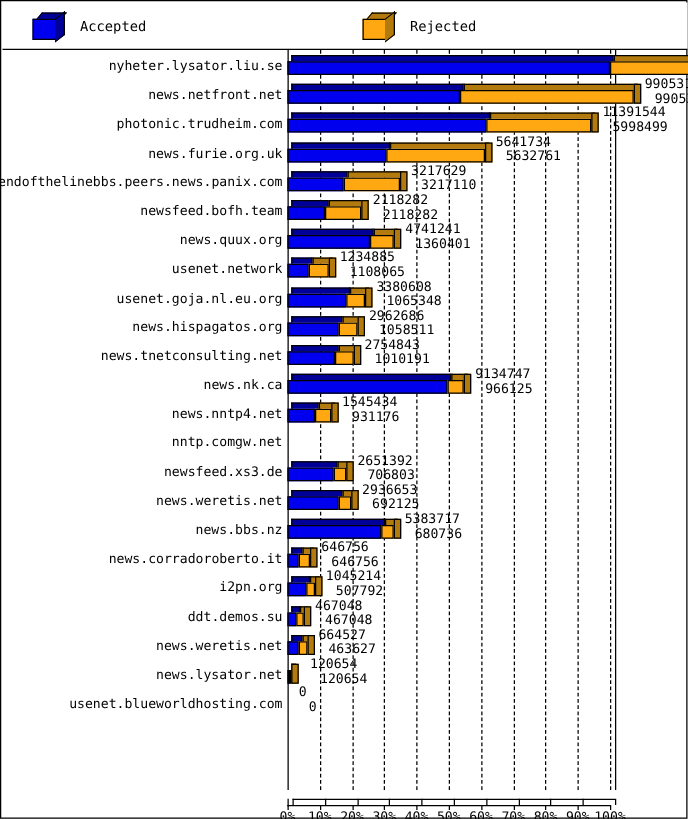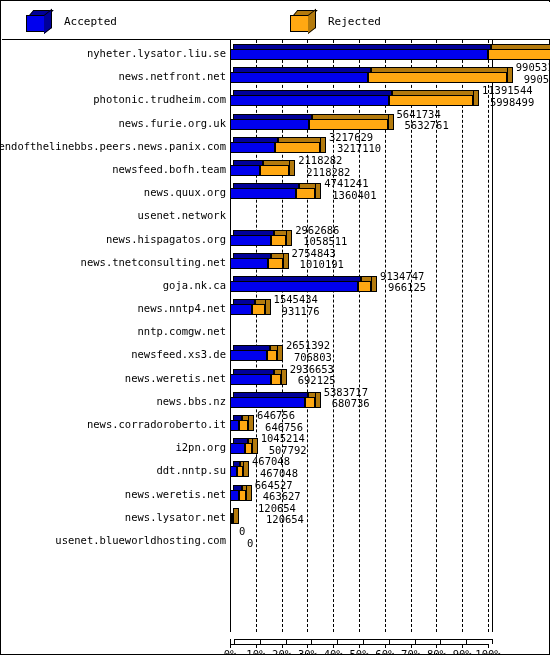--- a/index.html
+++ b/index.html
@@ -182,20 +182,45 @@
             <div class="seg seg-top" style="left: 69.2413px; width: 19.0066px; background: rgb(179, 122, 13);"></div>
             <div class="seg seg-side" style="left: 85.2479px; background: rgb(179, 122, 13);"></div>
             <div class="vals" style="left: 94.2479px;">
               <div>4741241</div>
               <div style="margin-left: 8px;">1360401</div>
             </div>
           </div>
         </div>
         <div class="row">
           <div class="cat-label">usenet.network</div>
+          <div class="barzone">
+            <div class="seg seg-front" style="left: 0px; width: 17.253px; background: rgb(0, 0, 238);"></div>
+            <div class="seg seg-top" style="left: 3px; width: 17.253px; background: rgb(0, 0, 153);"></div>
+            <div class="seg seg-front" style="left: 17.253px; width: 15.4811px; background: rgb(255, 168, 18);"></div>
+            <div class="seg seg-top" style="left: 20.253px; width: 15.4811px; background: rgb(179, 122, 13);"></div>
+            <div class="seg seg-side" style="left: 32.7341px; background: rgb(179, 122, 13);"></div>
+            <div class="vals" style="left: 41.7341px;">
+              <div>1234885</div>
+              <div style="margin-left: 8px;">1108065</div>
+            </div>
+          </div>
+        </div>
+        <div class="row">
+          <div class="cat-label">usenet.goja.nl.eu.org</div>
+          <div class="barzone">
+            <div class="seg seg-front" style="left: 0px; width: 47.2315px; background: rgb(0, 0, 238);"></div>
+            <div class="seg seg-top" style="left: 3px; width: 47.2315px; background: rgb(0, 0, 153);"></div>
+            <div class="seg seg-front" style="left: 47.2315px; width: 14.8843px; background: rgb(255, 168, 18);"></div>
+            <div class="seg seg-top" style="left: 50.2315px; width: 14.8843px; background: rgb(179, 122, 13);"></div>
+            <div class="seg seg-side" style="left: 62.1158px; background: rgb(179, 122, 13);"></div>
+            <div class="vals" style="left: 71.1158px;">
+              <div>3380608</div>
+              <div style="margin-left: 8px;">1065348</div>
+            </div>
+          </div>
         </div>
         <div class="row">
           <div class="cat-label">news.hispagatos.org</div>
           <div class="barzone">
             <div class="seg seg-front" style="left: 0px; width: 41.3926px; background: rgb(0, 0, 238);"></div>
             <div class="seg seg-top" style="left: 3px; width: 41.3926px; background: rgb(0, 0, 153);"></div>
             <div class="seg seg-front" style="left: 41.3926px; width: 14.7888px; background: rgb(255, 168, 18);"></div>
             <div class="seg seg-top" style="left: 44.3926px; width: 14.7888px; background: rgb(179, 122, 13);"></div>
             <div class="seg seg-side" style="left: 56.1814px; background: rgb(179, 122, 13);"></div>
             <div class="vals" style="left: 65.1814px;">
@@ -212,21 +237,21 @@
             <div class="seg seg-front" style="left: 38.4887px; width: 14.1137px; background: rgb(255, 168, 18);"></div>
             <div class="seg seg-top" style="left: 41.4887px; width: 14.1137px; background: rgb(179, 122, 13);"></div>
             <div class="seg seg-side" style="left: 52.6024px; background: rgb(179, 122, 13);"></div>
             <div class="vals" style="left: 61.6024px;">
               <div>2754843</div>
               <div style="margin-left: 8px;">1010191</div>
             </div>
           </div>
         </div>
         <div class="row">
-          <div class="cat-label">goja.nk.ca</div>
+          <div class="cat-label">news.nk.ca</div>
           <div class="barzone">
             <div class="seg seg-front" style="left: 0px; width: 127.624px; background: rgb(0, 0, 238);"></div>
             <div class="seg seg-top" style="left: 3px; width: 127.624px; background: rgb(0, 0, 153);"></div>
             <div class="seg seg-front" style="left: 127.624px; width: 13.498px; background: rgb(255, 168, 18);"></div>
             <div class="seg seg-top" style="left: 130.624px; width: 13.498px; background: rgb(179, 122, 13);"></div>
             <div class="seg seg-side" style="left: 141.122px; background: rgb(179, 122, 13);"></div>
             <div class="vals" style="left: 150.122px;">
               <div>9134747</div>
               <div style="margin-left: 8px;">966125</div>
             </div>
@@ -313,21 +338,21 @@
             <div class="seg seg-front" style="left: 14.603px; width: 7.09452px; background: rgb(255, 168, 18);"></div>
             <div class="seg seg-top" style="left: 17.603px; width: 7.09452px; background: rgb(179, 122, 13);"></div>
             <div class="seg seg-side" style="left: 21.6975px; background: rgb(179, 122, 13);"></div>
             <div class="vals" style="left: 30.6975px;">
               <div>1045214</div>
               <div style="margin-left: 8px;">507792</div>
             </div>
           </div>
         </div>
         <div class="row">
-          <div class="cat-label">ddt.nntp.su</div>
+          <div class="cat-label">ddt.demos.su</div>
           <div class="barzone">
             <div class="seg seg-front" style="left: 0px; width: 6.52527px; background: rgb(0, 0, 238);"></div>
             <div class="seg seg-top" style="left: 3px; width: 6.52527px; background: rgb(0, 0, 153);"></div>
             <div class="seg seg-front" style="left: 6.52527px; width: 6.52527px; background: rgb(255, 168, 18);"></div>
             <div class="seg seg-top" style="left: 9.52527px; width: 6.52527px; background: rgb(179, 122, 13);"></div>
             <div class="seg seg-side" style="left: 13.0505px; background: rgb(179, 122, 13);"></div>
             <div class="vals" style="left: 22.0505px;">
               <div>467048</div>
               <div style="margin-left: 8px;">467048</div>
             </div>
@@ -348,21 +373,21 @@
           </div>
         </div>
         <div class="row">
           <div class="cat-label">news.lysator.net</div>
           <div class="barzone">
             <div class="seg seg-front" style="left: 0px; width: 2px; background: rgb(0, 0, 238);"></div>
             <div class="seg seg-top" style="left: 3px; width: 2px; background: rgb(0, 0, 153);"></div>
             <div class="seg seg-front" style="left: 1.68569px; width: 2px; background: rgb(255, 168, 18);"></div>
             <div class="seg seg-top" style="left: 4.68569px; width: 2px; background: rgb(179, 122, 13);"></div>
             <div class="seg seg-side" style="left: 3.37139px; background: rgb(179, 122, 13);"></div>
-            <div class="vals" style="left: 28px;">
+            <div class="vals" style="left: 18px;">
               <div>120654</div>
               <div style="margin-left: 8px;">120654</div>
             </div>
           </div>
         </div>
         <div class="row">
           <div class="cat-label">usenet.blueworldhosting.com</div>
           <div class="barzone">
             <div class="vals" style="left: 9px;">
               <div>0</div>

